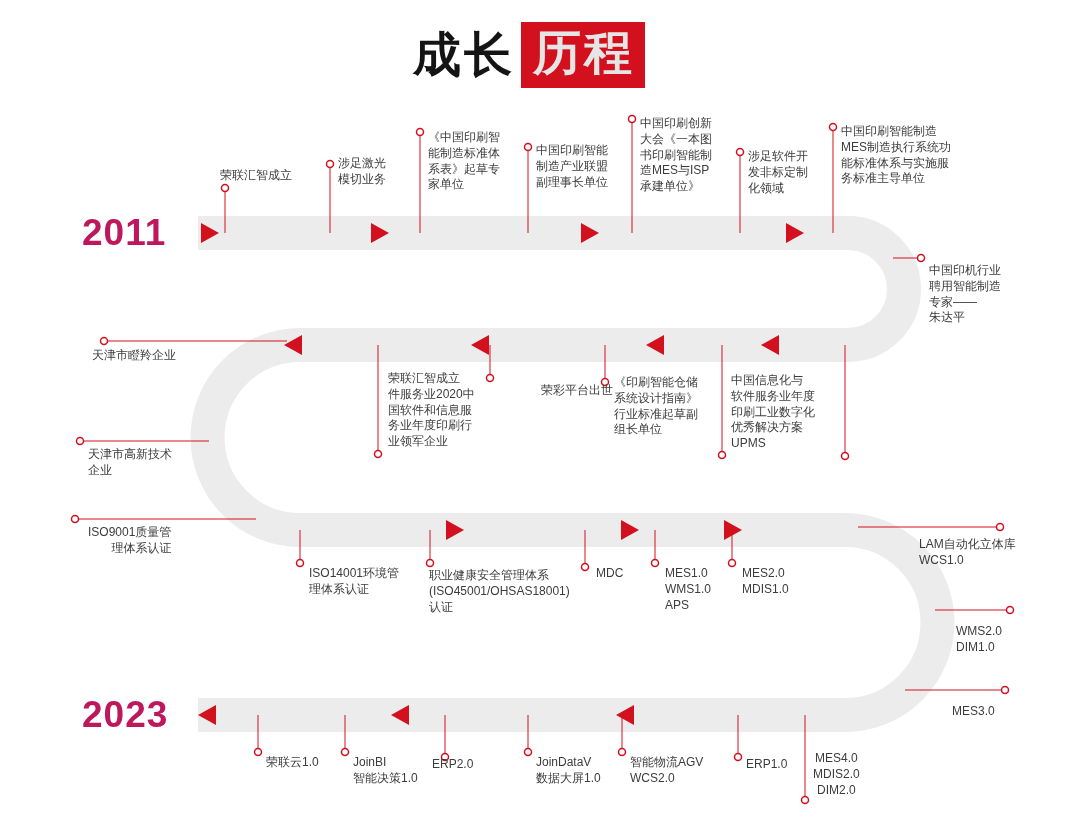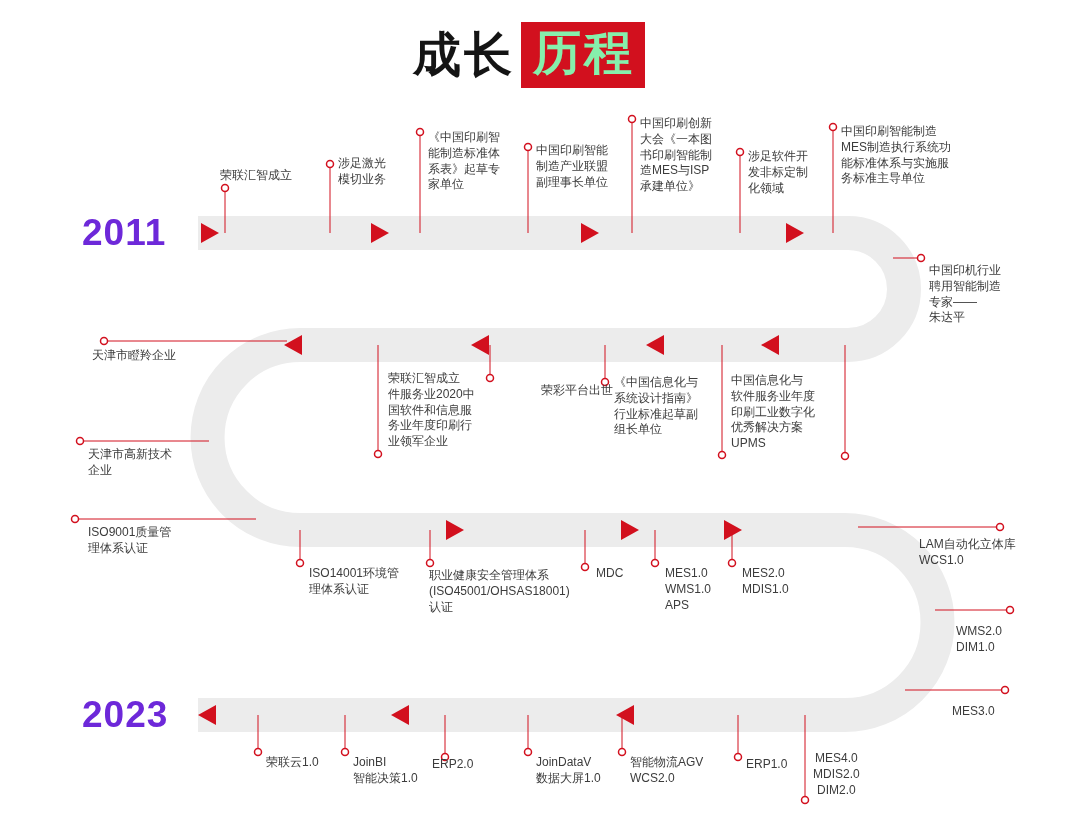--- a/index.html
+++ b/index.html
@@ -20,28 +20,28 @@
     display: flex;
     justify-content: center;
     align-items: center;
     font-weight: bold;
     font-size: 48px;
     line-height: 1.2;
   }
   .title-black { color: #141414; letter-spacing: 3px; }
   .title-red {
     background: #d2101e;
-    color: #86efac;
+    color: #e5e5e5;
     padding: 2px 10px 6px 12px;
     letter-spacing: 3px;
     margin-left: 6px;
   }
   .year {
     position: absolute;
-    color: #6d28d9;
+    color: #be185d;
     font-size: 37px;
     font-weight: bold;
     letter-spacing: 1px;
   }
   .lbl {
     position: absolute;
     font-size: 12px;
     line-height: 1.32;
     color: #3c3c3c;
     white-space: pre-line;
@@ -178,33 +178,33 @@
 专家——
 朱达平</div>
 
   <div class="lbl" style="left:92px; top:348px;">天津市瞪羚企业</div>
   <div class="lbl" style="left:388px; top:371px;">荣联汇智成立
 件服务业2020中
 国软件和信息服
 务业年度印刷行
 业领军企业</div>
   <div class="lbl" style="left:499px; top:383px;margin-left:42px;">荣彩平台出世</div>
-  <div class="lbl" style="left:614px; top:375px;">《中国信息化与
+  <div class="lbl" style="left:614px; top:375px;">《印刷智能仓储
 系统设计指南》
 行业标准起草副
 组长单位</div>
   <div class="lbl" style="left:731px; top:373px;">中国信息化与
 软件服务业年度
 印刷工业数字化
 优秀解决方案
 UPMS</div>
 
   <div class="lbl" style="left:88px; top:447px;">天津市高新技术
 企业</div>
-  <div class="lbl" style="left:88px; top:525px;">ISO9001质量管
+  <div class="lbl" style="left:88px; top:525px;text-align:right;">ISO9001质量管
 理体系认证</div>
 
   <div class="lbl" style="left:309px; top:566px;">ISO14001环境管
 理体系认证</div>
   <div class="lbl" style="left:429px; top:568px;">职业健康安全管理体系
 (ISO45001/OHSAS18001)
 认证</div>
   <div class="lbl" style="left:596px; top:566px;">MDC</div>
   <div class="lbl" style="left:665px; top:566px;">MES1.0
 WMS1.0

